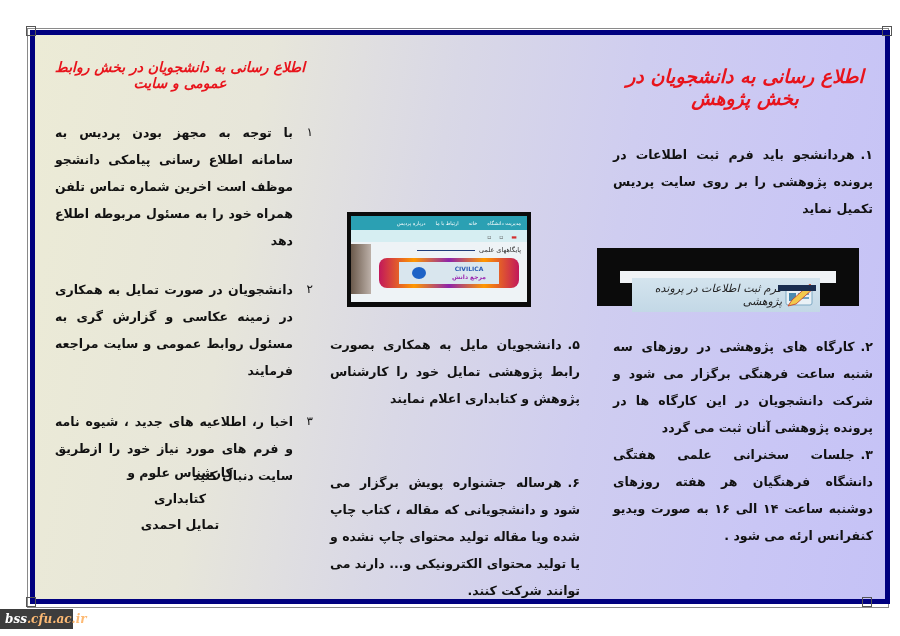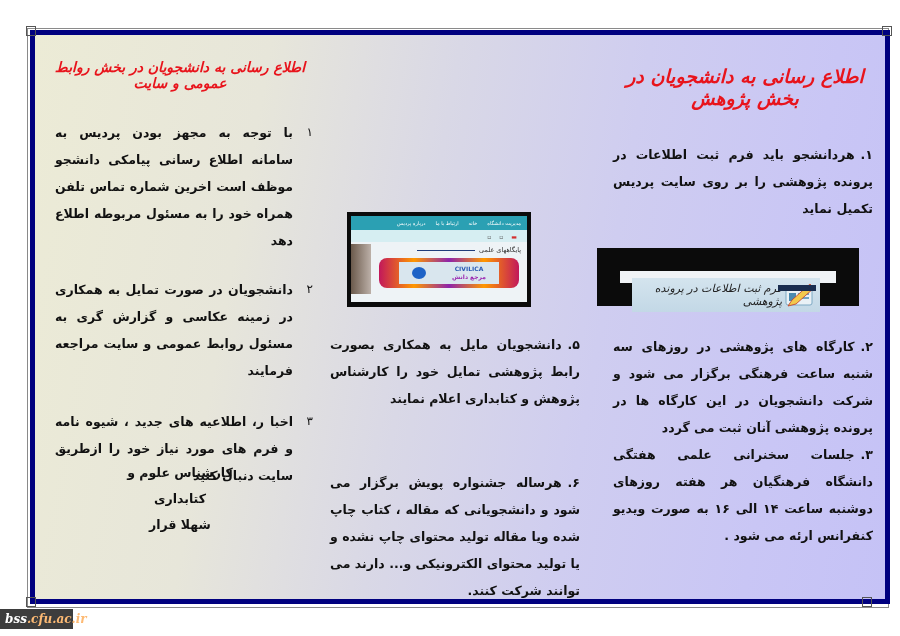--- a/index.html
+++ b/index.html
@@ -97,21 +97,21 @@
         <span>دانشجویان در صورت تمایل به همکاری در زمینه عکاسی و گزارش گری به مسئول روابط عمومی و سایت مراجعه فرمایند</span>
       </div>
       <div class="item" style="margin-top:24px;">
         <span class="num">۳</span>
         <span>اخبا ر، اطلاعیه های جدید ،  شیوه نامه و فرم های مورد نیاز خود را ازطریق سایت دنبال کنید</span>
       </div>
     </div>
 
     <div class="signature">
       <div>کارشناس علوم و کتابداری</div>
-      <div>شهلا قرار</div>
+      <div>تمایل احمدی</div>
     </div>
   </div>
 
   <div class="site-shot">
     <div class="site-inner">
       <div class="site-nav">
         <span>مدیریت دانشگاه</span>
         <span>خانه</span>
         <span>ارتباط با ما</span>
         <span>درباره پردیس</span>

